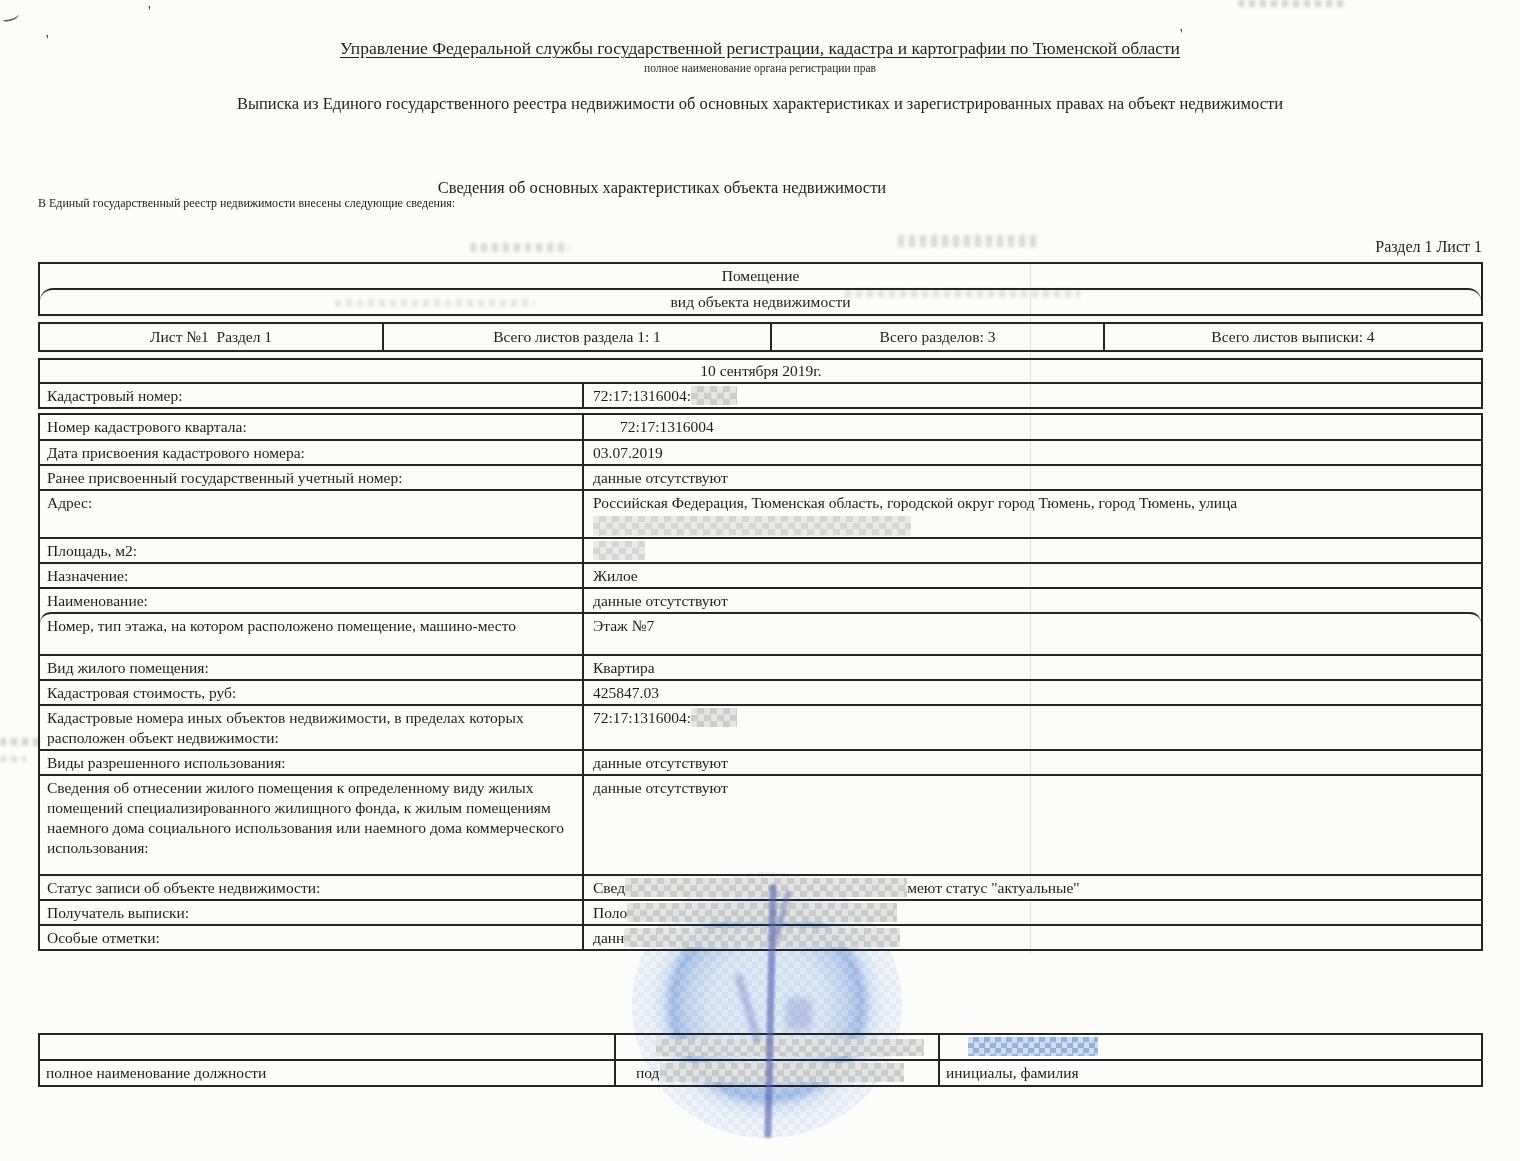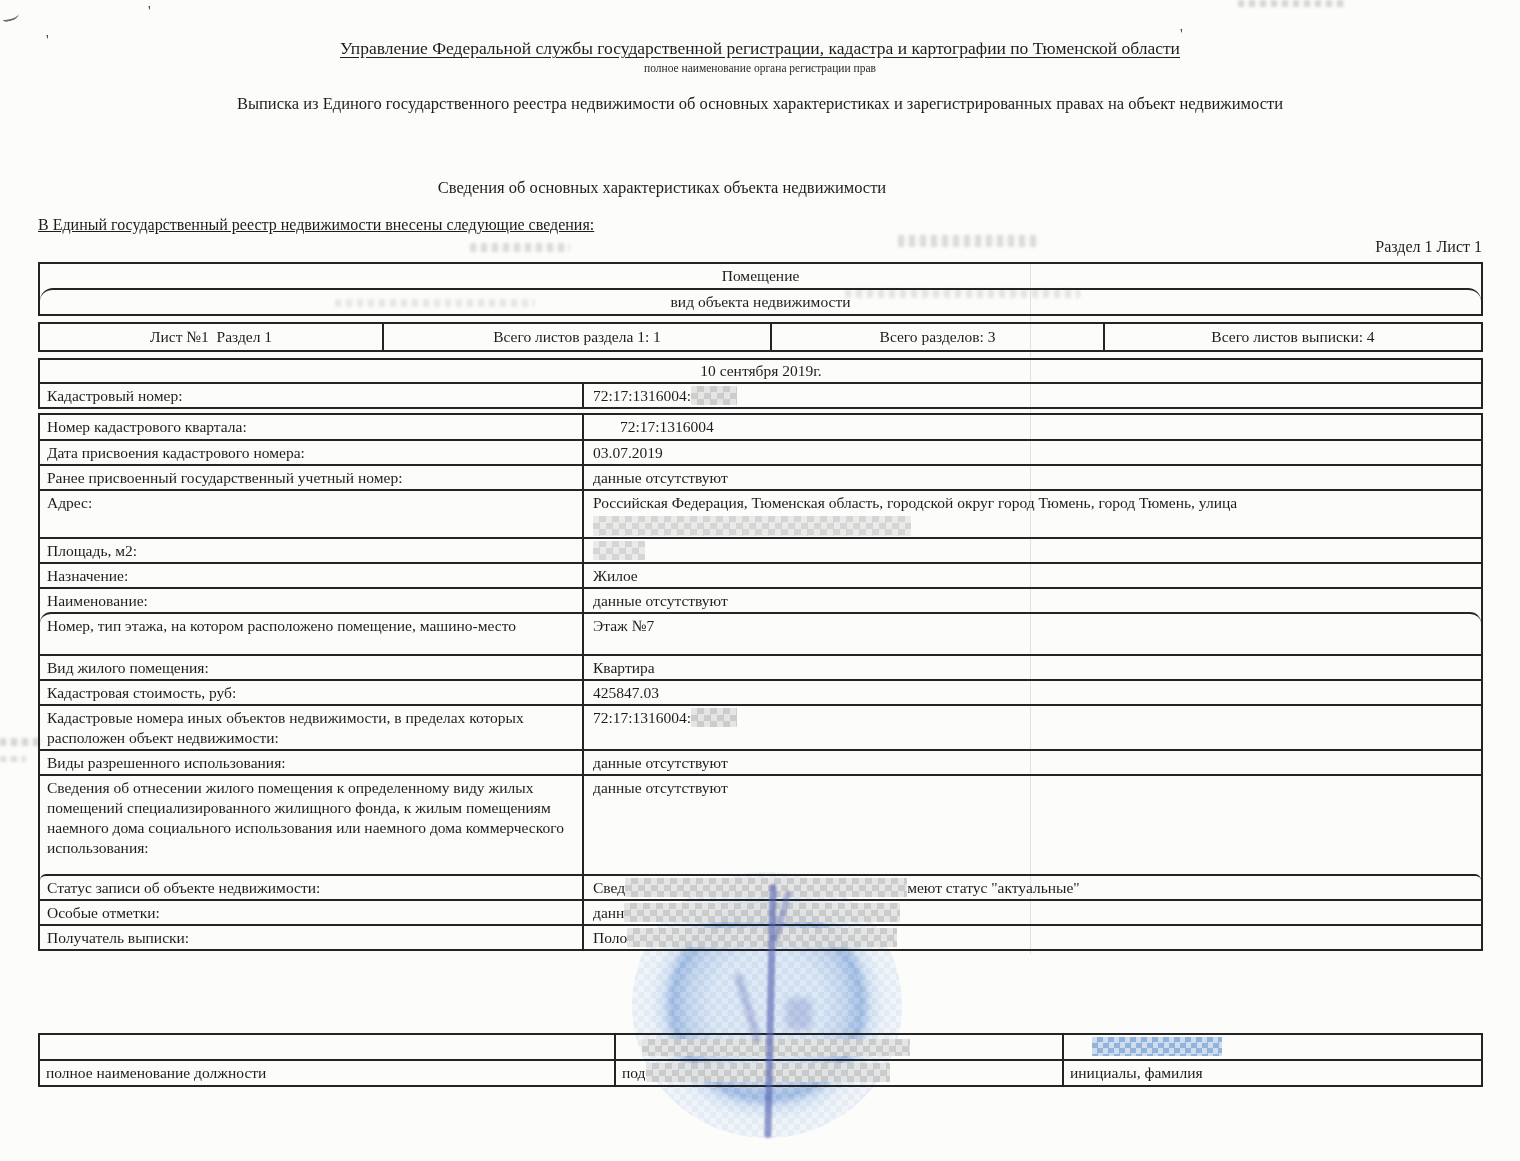--- a/index.html
+++ b/index.html
@@ -11,21 +11,21 @@
     position:relative;
     overflow:hidden;
   }
   .abs{position:absolute;}
   
   .h-org{left:0;top:38px;width:1520px;text-align:center;font-size:17.5px;}
   .h-org span{text-decoration:underline;text-underline-offset:3px;}
   .h-org-cap{left:0;top:62px;width:1520px;text-align:center;font-size:11.5px;color:#2a2a2a;}
   .h-doc{left:0;top:94px;width:1520px;text-align:center;font-size:16.5px;}
   .h-sec{left:0;top:178px;width:1324px;text-align:center;font-size:16.5px;}
-  .h-intro{left:38px;top:216px;font-size:16px;text-decoration:underline;}
+  .h-intro{left:38px;top:196px;font-size:12px;}
   .h-sheet{left:0;top:238px;width:1482px;text-align:right;font-size:16px;}
   
   .tbl{
     position:absolute;left:38px;width:1445px;
     border:2px solid #242424;
     box-sizing:border-box;
     background:transparent;
     z-index:2;
     font-size:15.5px;line-height:20px;
   }
@@ -34,21 +34,21 @@
   .lc{width:544px;border-right:2px solid #242424;padding:2px 6px 1px 7px;box-sizing:border-box;}
   .vc{flex:1;padding:2px 6px 1px 9px;box-sizing:border-box;}
   .full{flex:1;padding:1px 6px 1px 7px;}
   .krow{padding:2px 6px;text-align:center;}
   .bt{border-top:2px solid #242424;border-radius:13px;}
   .sheetcell{box-sizing:border-box;border-right:2px solid #242424;text-align:center;padding:3px 4px;}
   .sheetcell:last-child{border-right:none;}
   .sc-a{width:344px;}.sc-b{width:388px;}.sc-c{width:333px;}.sc-d{flex:1;}
   
   .sg1{width:576px;border-right:2px solid #242424;box-sizing:border-box;padding:2px 6px;}
-  .sg2{width:448px;border-right:2px solid #242424;box-sizing:border-box;padding:2px 6px;}
+  .sg2{width:324px;border-right:2px solid #242424;box-sizing:border-box;padding:2px 20px;}
   .sg3{flex:1;padding:2px 6px;}
   
   .red{
     display:inline-block;vertical-align:-4px;height:19px;
     background:repeating-conic-gradient(#c9c9c9 0% 25%, #e4e4e3 0% 50%) 0 0/13px 13px;
     opacity:.93;border-radius:1px;
   }
   .red.block{display:block;margin-top:3px;vertical-align:baseline;}
   .red.lighter{opacity:.75;}
   .red.blue{
@@ -188,31 +188,31 @@
     <div class="vc"><span>72:17:1316004:</span><span class="red" style="width:46px;"></span></div>
   </div>
   <div class="r" style="min-height:24px;">
     <div class="lc">Виды разрешенного использования:</div>
     <div class="vc">данные отсутствуют</div>
   </div>
   <div class="r" style="min-height:100px;">
     <div class="lc">Сведения об отнесении жилого помещения к определенному виду жилых помещений специализированного жилищного фонда, к жилым помещениям наемного дома социального использования или наемного дома коммерческого использования:</div>
     <div class="vc">данные отсутствуют</div>
   </div>
-  <div class="r" style="min-height:24px;border-radius:6px;">
+  <div class="r" style="min-height:24px;">
     <div class="lc">Статус записи об объекте недвижимости:</div>
     <div class="vc"><span>Свед</span><span class="red" style="width:282px;"></span><span>меют статус "актуальные"</span></div>
   </div>
   <div class="r" style="min-height:24px;">
+    <div class="lc">Получатель выписки:</div>
+    <div class="vc"><span>Поло</span><span class="red" style="width:270px;"></span></div>
+  </div>
+  <div class="r" style="min-height:24px;">
     <div class="lc">Особые отметки:</div>
     <div class="vc"><span>данн</span><span class="red" style="width:276px;"></span></div>
-  </div>
-  <div class="r" style="min-height:24px;">
-    <div class="lc">Получатель выписки:</div>
-    <div class="vc"><span>Поло</span><span class="red" style="width:270px;"></span></div>
   </div>
 </div>
 
 <div class="tbl" style="top:1033px;">
   <div class="r" style="min-height:22px;">
     <div class="sg1"></div>
     <div class="sg2"><span class="red" style="width:268px;height:17px;margin-left:20px;"></span></div>
     <div class="sg3"><span class="red blue" style="width:130px;height:19px;margin-left:22px;"></span></div>
   </div>
   <div class="r" style="min-height:26px;">

